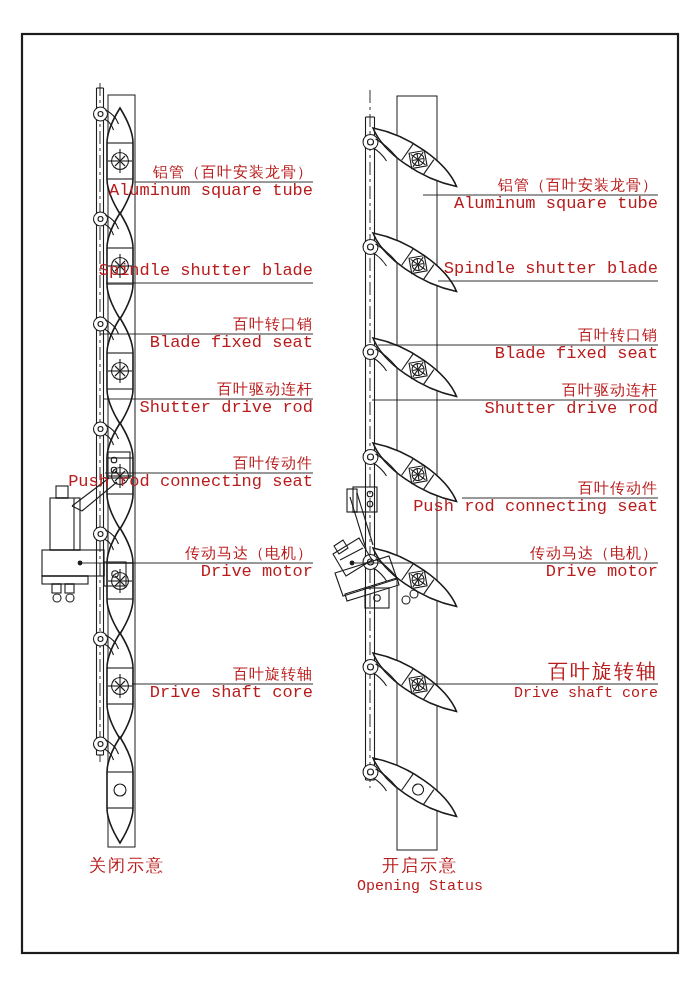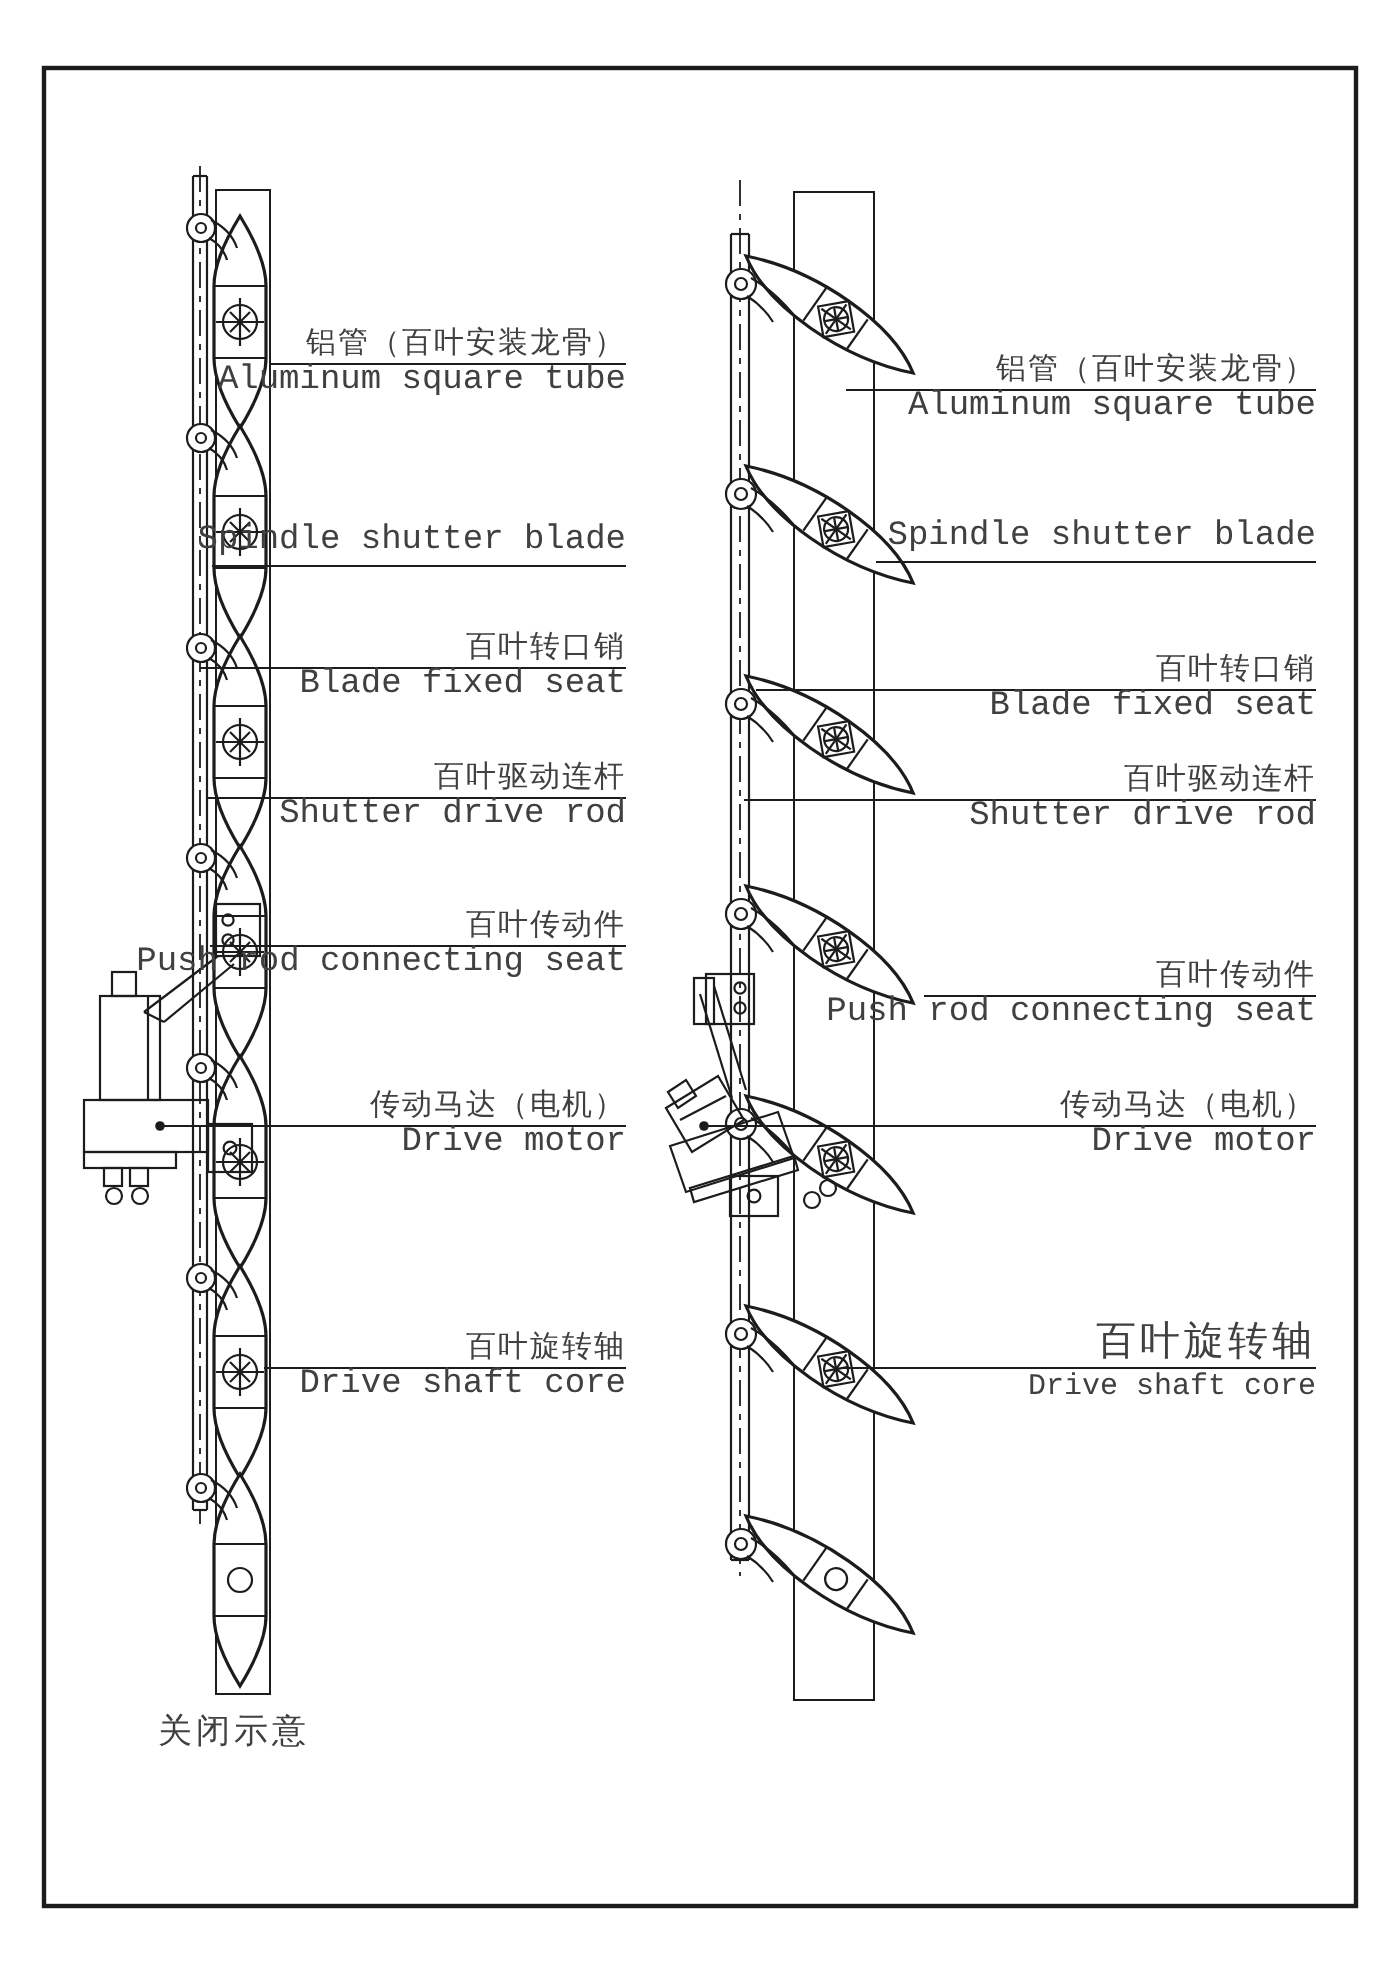--- a/index.html
+++ b/index.html
@@ -1,17 +1,17 @@
 <!DOCTYPE html>
 <html><head>
 <meta charset="utf-8">
 <style>
   html,body{margin:0;padding:0;background:#ffffff;}
   #page{position:relative;width:700px;height:991px;background:#ffffff;overflow:hidden;
-        font-family:"Liberation Sans",sans-serif;color:#404040;}
+        font-family:"Liberation Sans",sans-serif;color:#b91c1c;}
   #draw{position:absolute;left:0;top:0;}
   
   #draw *{stroke:#1c1c1c;stroke-width:1.1;fill:none;}
   #draw .blade{stroke-width:1.6;fill:#ffffff;}
   #draw .wfill{fill:#ffffff;}
   #draw .thin{stroke-width:1;}
   #draw .bold{stroke-width:2.2;}
   #draw .cl{stroke-width:0.9;stroke-dasharray:13 4 3 4;}
   #draw .ldr{stroke-width:0.9;}
   #draw .dot{fill:#1c1c1c;stroke:none;}
@@ -268,17 +268,21 @@
 </div>
 <div class="lbl right" style="top:542px">
   <span class="zh">传动马达（电机）</span>
   <span class="en">Drive motor</span>
 </div>
 <div class="lbl right big" style="top:658px">
   <span class="zh">百叶旋转轴</span>
   <span class="en">Drive shaft core</span>
 </div>
 
-<div class="cap" style="left:17px;top:855px">
+<div class="cap" style="left:27px;top:855px">
   <span class="zh">关闭示意</span>
 </div>
+<div class="cap" style="left:320px;top:855px">
+  <span class="zh">开启示意</span>
+  <span class="en">Opening Status</span>
+</div>
 
 </div>
 
 </body></html>

